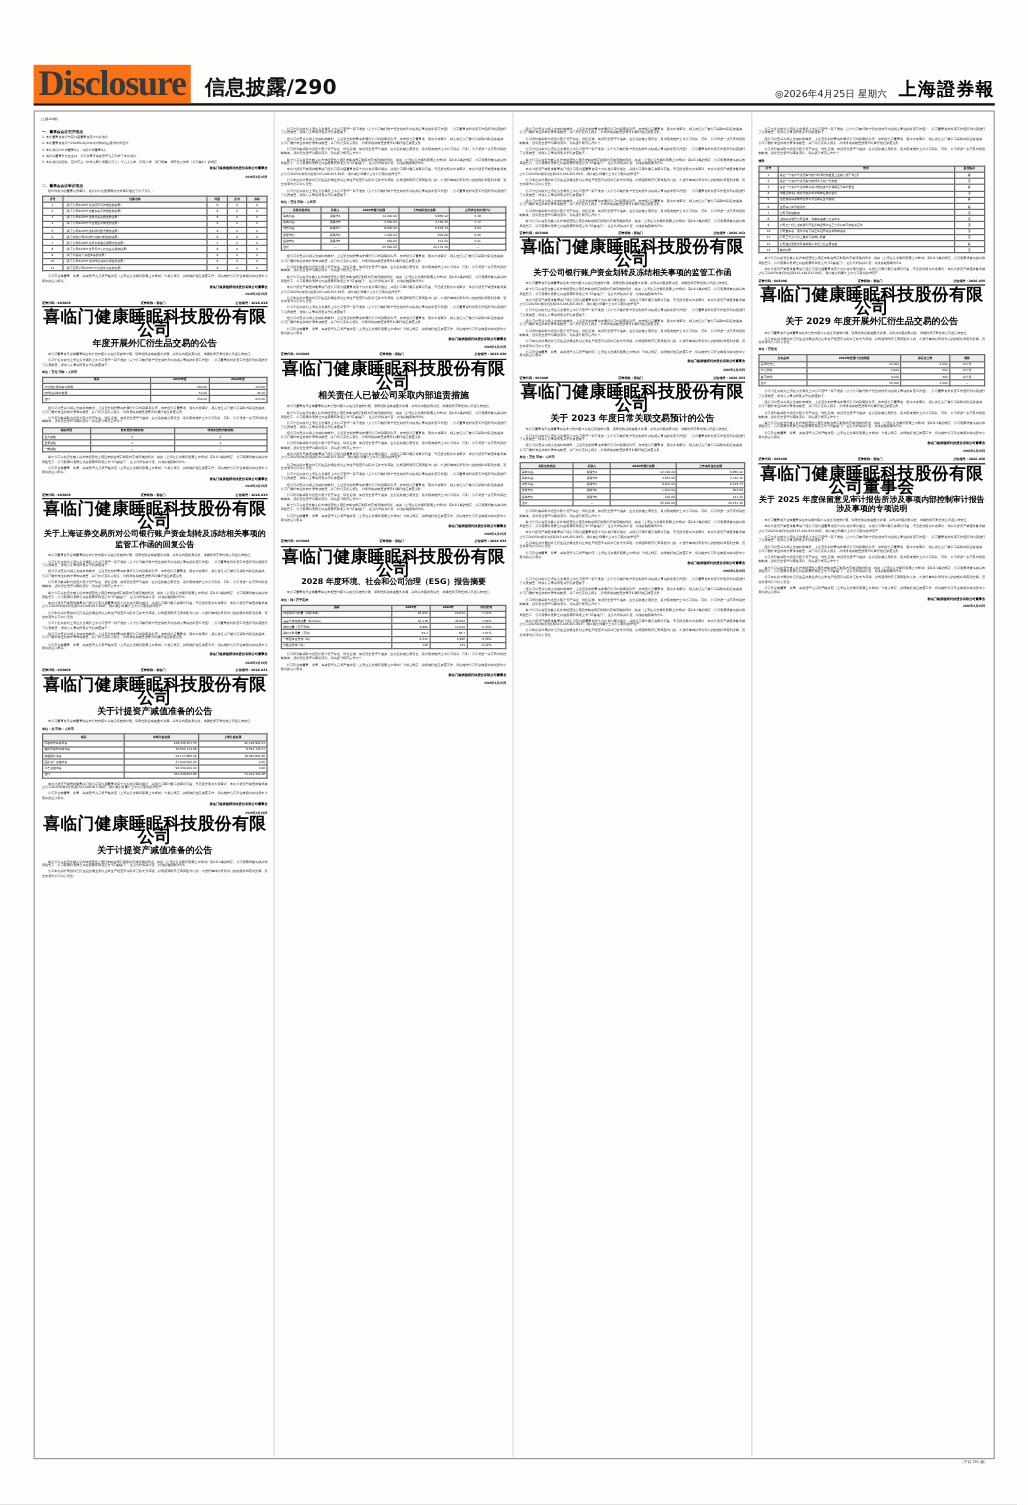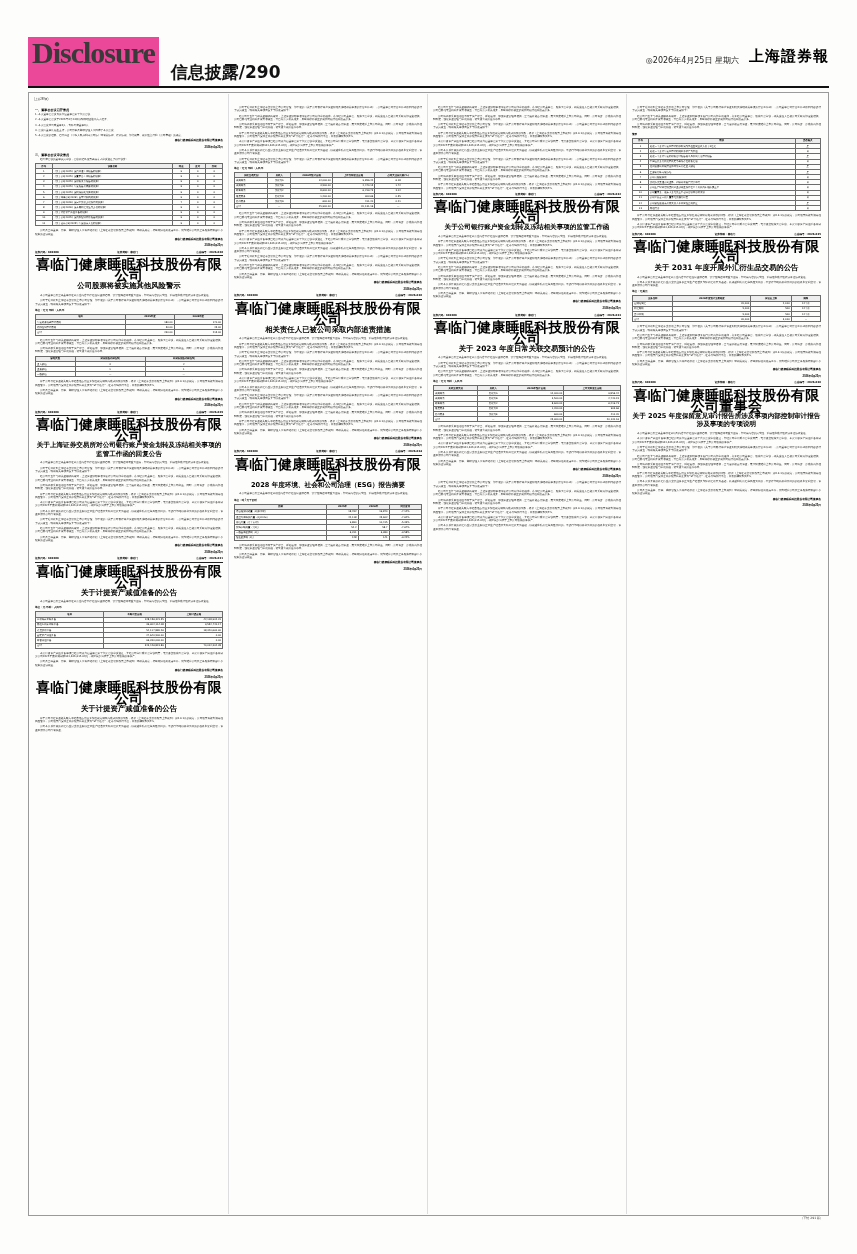--- a/index.html
+++ b/index.html
@@ -9,29 +9,29 @@
     box-sizing:border-box;overflow:hidden;
   }
   
   .masthead{
     position:absolute;left:28px;top:44px;width:801px;height:42px;
     border-bottom:2px solid #111;display:flex;align-items:flex-end;
   }
   .disclosure{
     font-family:"Liberation Serif", serif;
     font-size:30px;font-weight:bold;letter-spacing:-1px;
-    color:#3a3a3a;background:#ec4899;padding:0 4px 18px 4px;
+    color:#3a3a3a;background:#f97316;padding:0 4px 1px 4px;
     line-height:1.05;
   }
   .mast-cn{
     font-family:"DejaVu Sans", sans-serif;font-weight:bold;font-size:17px;
     margin-left:12px;padding-bottom:2px;color:#111;text-align:right;
   }
   .mast-right{
-    margin-left:auto;display:flex;align-items:flex-end;gap:10px;padding-bottom:20px;
+    margin-left:auto;display:flex;align-items:flex-end;gap:10px;padding-bottom:2px;
   }
   .mast-date{font-size:8px;color:#222;font-family:"DejaVu Sans",sans-serif;}
   .mast-paper{
     font-family:"DejaVu Serif", serif;font-weight:bold;font-size:15px;color:#000000;
     letter-spacing:1px;
   }
   
   .frame{
     position:absolute;left:28px;top:92px;width:801px;height:1124px;
     border:1px solid #9a9a9a;box-sizing:border-box;
@@ -226,21 +226,21 @@
       <div class="sign">喜临门健康睡眠科技股份有限公司董事会</div>
       <div class="sign">2026年4月25日</div>
 
       <div class="code">
         <span>证券代码：603008</span>
         <span>证券简称：喜临门</span>
         <span>公告编号：2026-028</span>
       </div>
       <div class="title-blk">
         <div class="co">喜临门健康睡眠科技股份有限公司</div>
-        <div class="sub">公司股票将被实施其他风险警示</div>
+        <div class="sub">年度开展外汇衍生品交易的公告</div>
       </div>
       <p class="t ind">本公司董事会及全体董事保证本公告内容不存在任何虚假记载、误导性陈述或者重大遗漏，并对其内容的真实性、准确性和完整性依法承担法律责任。</p>
       <p class="t ind">公司于近日收到上海证券交易所上市公司管理一部下发的《关于公司银行账户资金划转及冻结相关事项的监管工作函》，公司董事会对监管工作函所列问题进行了认真核查，现就有关事项回复并予以披露如下：</p>
       <div class="tbl-cap">单位：万元 币种：人民币</div>
       <table class="g">
         <thead>
             <tr>
           <th>项目</th>
           <th>2025年度</th>
           <th>2024年度</th>
@@ -748,21 +748,21 @@
       <p class="t ind">鉴于公司存在资金被关联方非经营性占用且未能在规定期限内完成清偿的情形，根据《上海证券交易所股票上市规则》第9.8.1条的规定，公司股票将被实施其他风险警示，公司股票自复牌之日起股票简称变更为“ST喜临门”，证券代码保持不变，日涨跌幅限制为5%。</p>
       <p class="t ind">本次计提资产减值准备事项已经公司第六届董事会第十六次会议审议通过，并经公司审计委员会审议同意，无需提交股东大会审议。本次计提资产减值准备将减少公司2025年度利润总额343,446,815.89元，相应减少归属于上市公司股东的净资产。</p>
 
       <div class="code">
         <span>证券代码：603008</span>
         <span>证券简称：喜临门</span>
         <span>公告编号：2026-035</span>
       </div>
       <div class="title-blk">
         <div class="co">喜临门健康睡眠科技股份有限公司</div>
-        <div class="sub">关于 2031 年度开展外汇衍生品交易的公告</div>
+        <div class="sub">关于 2029 年度开展外汇衍生品交易的公告</div>
       </div>
       <p class="t ind">本公司董事会及全体董事保证本公告内容不存在任何虚假记载、误导性陈述或者重大遗漏，并对其内容的真实性、准确性和完整性依法承担法律责任。</p>
       <p class="t ind">公司本次拟开展的外汇衍生品交易业务以正常生产经营及实际外汇收支为基础，以规避和防范汇率风险为目的，不进行单纯以盈利为目的的投机和套利交易，资金来源为公司自有资金。</p>
       <div class="tbl-cap">单位：万美元</div>
       <table class="g">
         <thead>
             <tr>
           <th>业务品种</th>
           <th>2026年度预计交易额度</th>
           <th>保证金上限</th>

